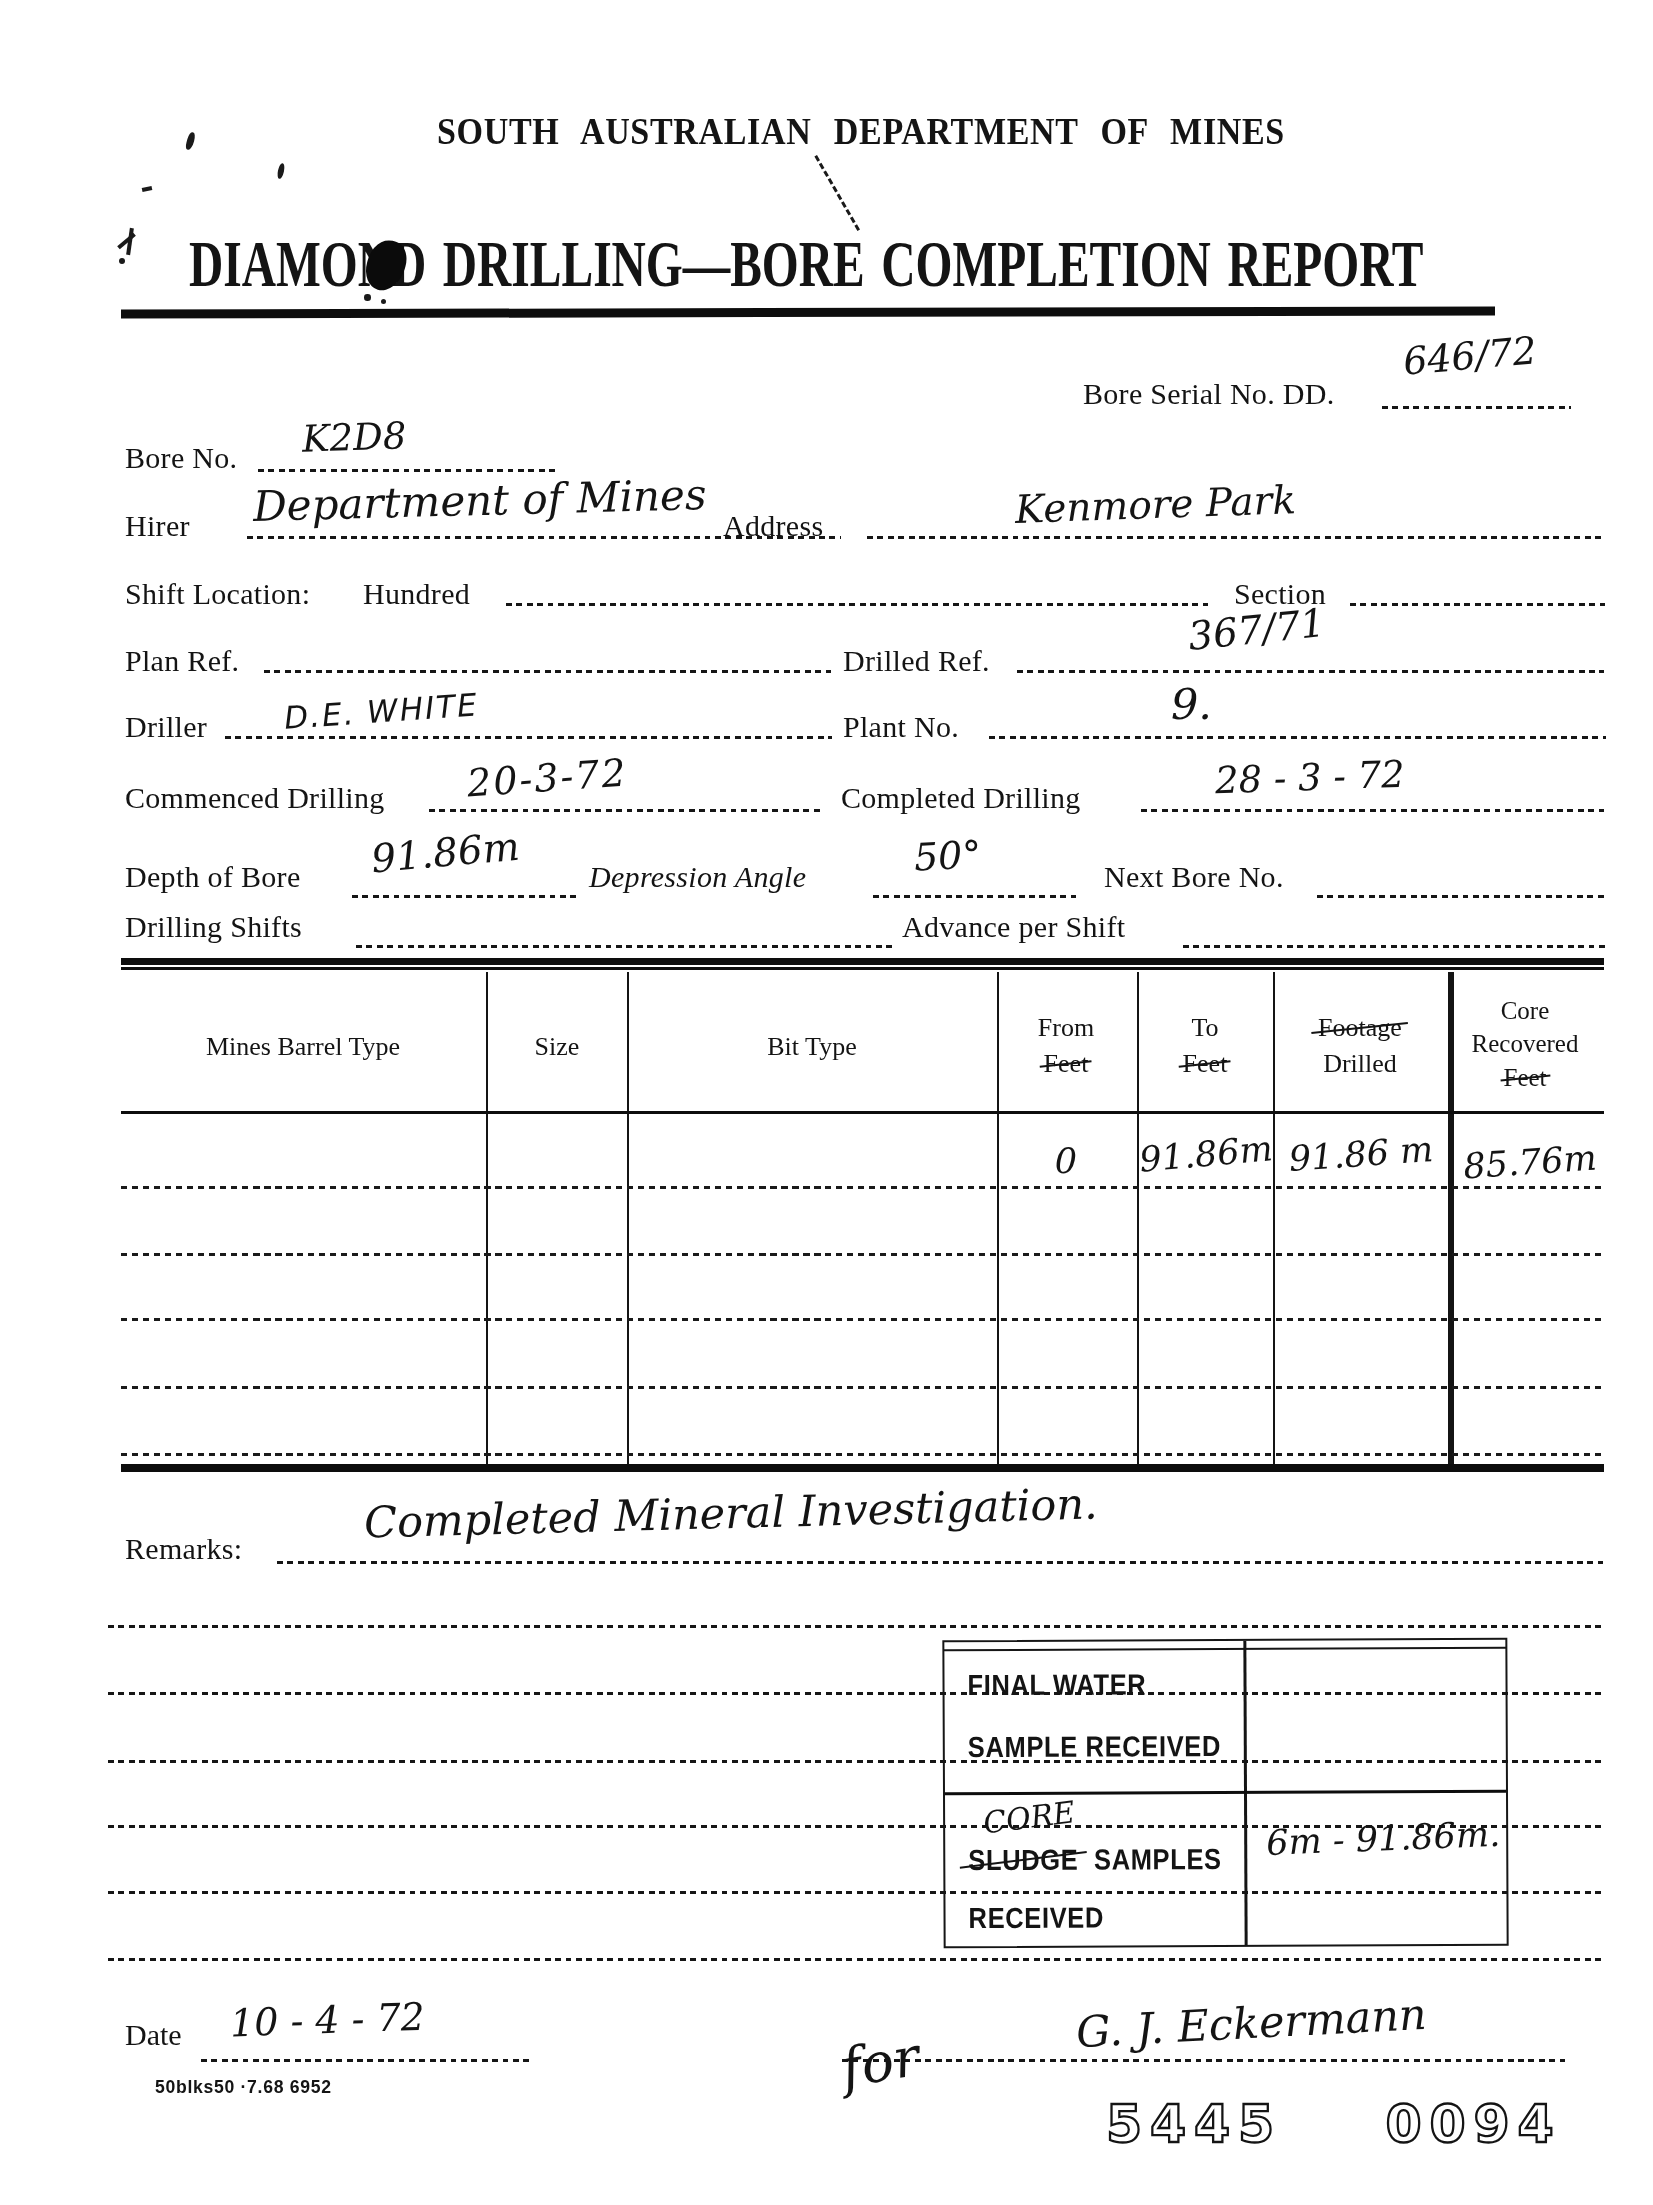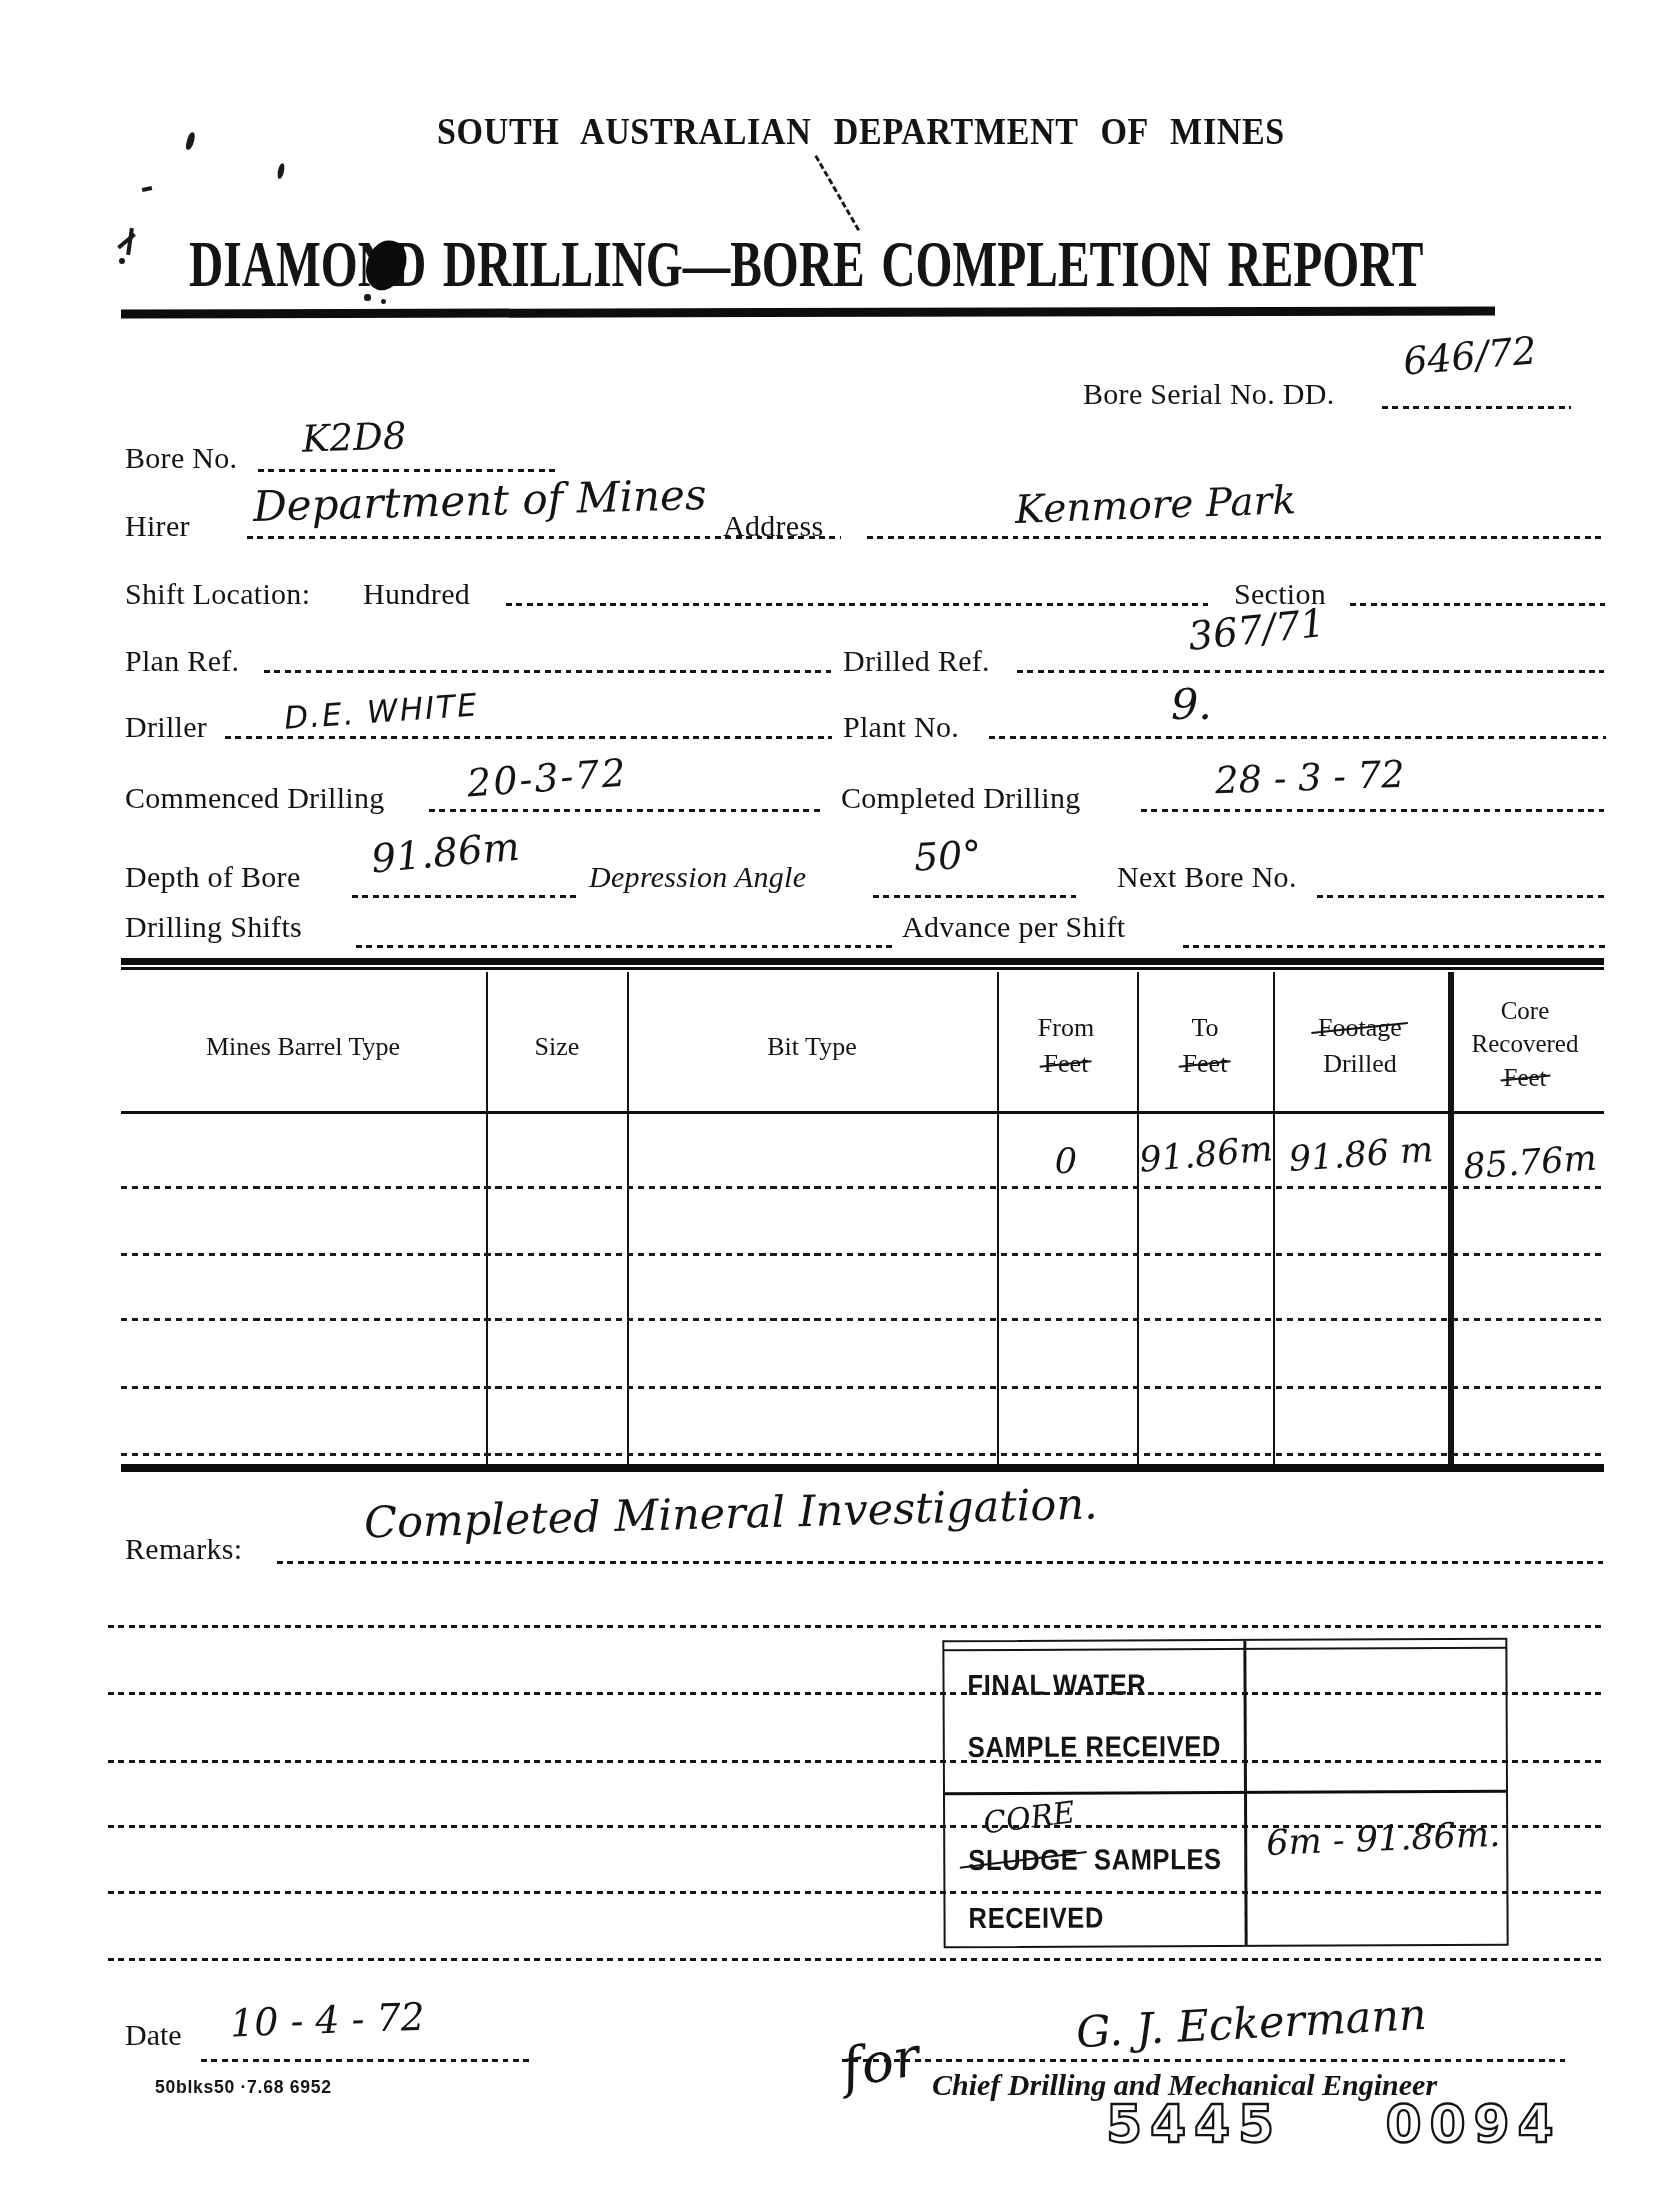--- a/index.html
+++ b/index.html
@@ -93,21 +93,21 @@
   <div class="abs lbl" style="left:841px;top:781px;">Completed Drilling</div>
   <div class="abs hw" style="left:1215px;top:756px;font-size:37px;transform:rotate(-2deg);">28 - 3 - 72</div>
   <div class="dots" style="left:1141px;top:809px;width:463px;"></div>
 
   <div class="abs lbl" style="left:125px;top:860px;">Depth of Bore</div>
   <div class="abs hw" style="left:371px;top:830px;font-size:39px;transform:rotate(-5deg);">91.86m</div>
   <div class="dots" style="left:352px;top:895px;width:225px;"></div>
   <div class="abs lbl" style="left:589px;top:860px;font-style:italic;">Depression Angle</div>
   <div class="abs hw" style="left:914px;top:834px;font-size:38px;transform:rotate(-3deg);">50°</div>
   <div class="dots" style="left:873px;top:895px;width:208px;"></div>
-  <div class="abs lbl" style="left:1104px;top:860px;margin-left:13px;">Next Bore No.</div>
+  <div class="abs lbl" style="left:1104px;top:860px;">Next Bore No.</div>
   <div class="dots" style="left:1317px;top:895px;width:287px;"></div>
 
   <div class="abs lbl" style="left:125px;top:910px;">Drilling Shifts</div>
   <div class="dots" style="left:356px;top:945px;width:538px;"></div>
   <div class="abs lbl" style="left:902px;top:910px;">Advance per Shift</div>
   <div class="dots" style="left:1183px;top:945px;width:422px;"></div>
 
   <div>
     <div class="rule" style="left:121px;top:958px;width:1483px;height:6.5px;"></div>
     <div class="rule" style="left:121px;top:967px;width:1483px;height:3.3px;"></div>
@@ -177,17 +177,16 @@
   </div>
 
   <div class="abs" style="left:125px;top:2018px;font-size:30px;">Date</div>
   <div class="abs hw" style="left:230px;top:1998px;font-size:38px;transform:rotate(-2deg);">10 - 4 - 72</div>
   <div class="dots" style="left:201px;top:2059px;width:330px;"></div>
   <div class="abs" style="left:155px;top:2077px;font-family:'Liberation Sans','DejaVu Sans',sans-serif;font-weight:bold;font-size:17.6px;letter-spacing:0.7px;">50blks50 ·7.68   6952</div>
 
   <div class="abs hw" style="left:1076px;top:1998px;font-size:43px;transform:rotate(-3deg);">G. J. Eckermann</div>
   <div class="dots" style="left:842px;top:2059px;width:728px;"></div>
   <div class="abs hw" style="left:841px;top:2031px;font-size:54px;transform:rotate(-10deg);">for</div>
-  <div class="abs ital-title" style="left:932px;top:2068px;">Chief Drilling and Mechanical Engineer</div>
   <div class="abs outline" style="left:1106px;top:2094px;">5445    0094</div>
 
 </div>
 
 
 </body></html>

